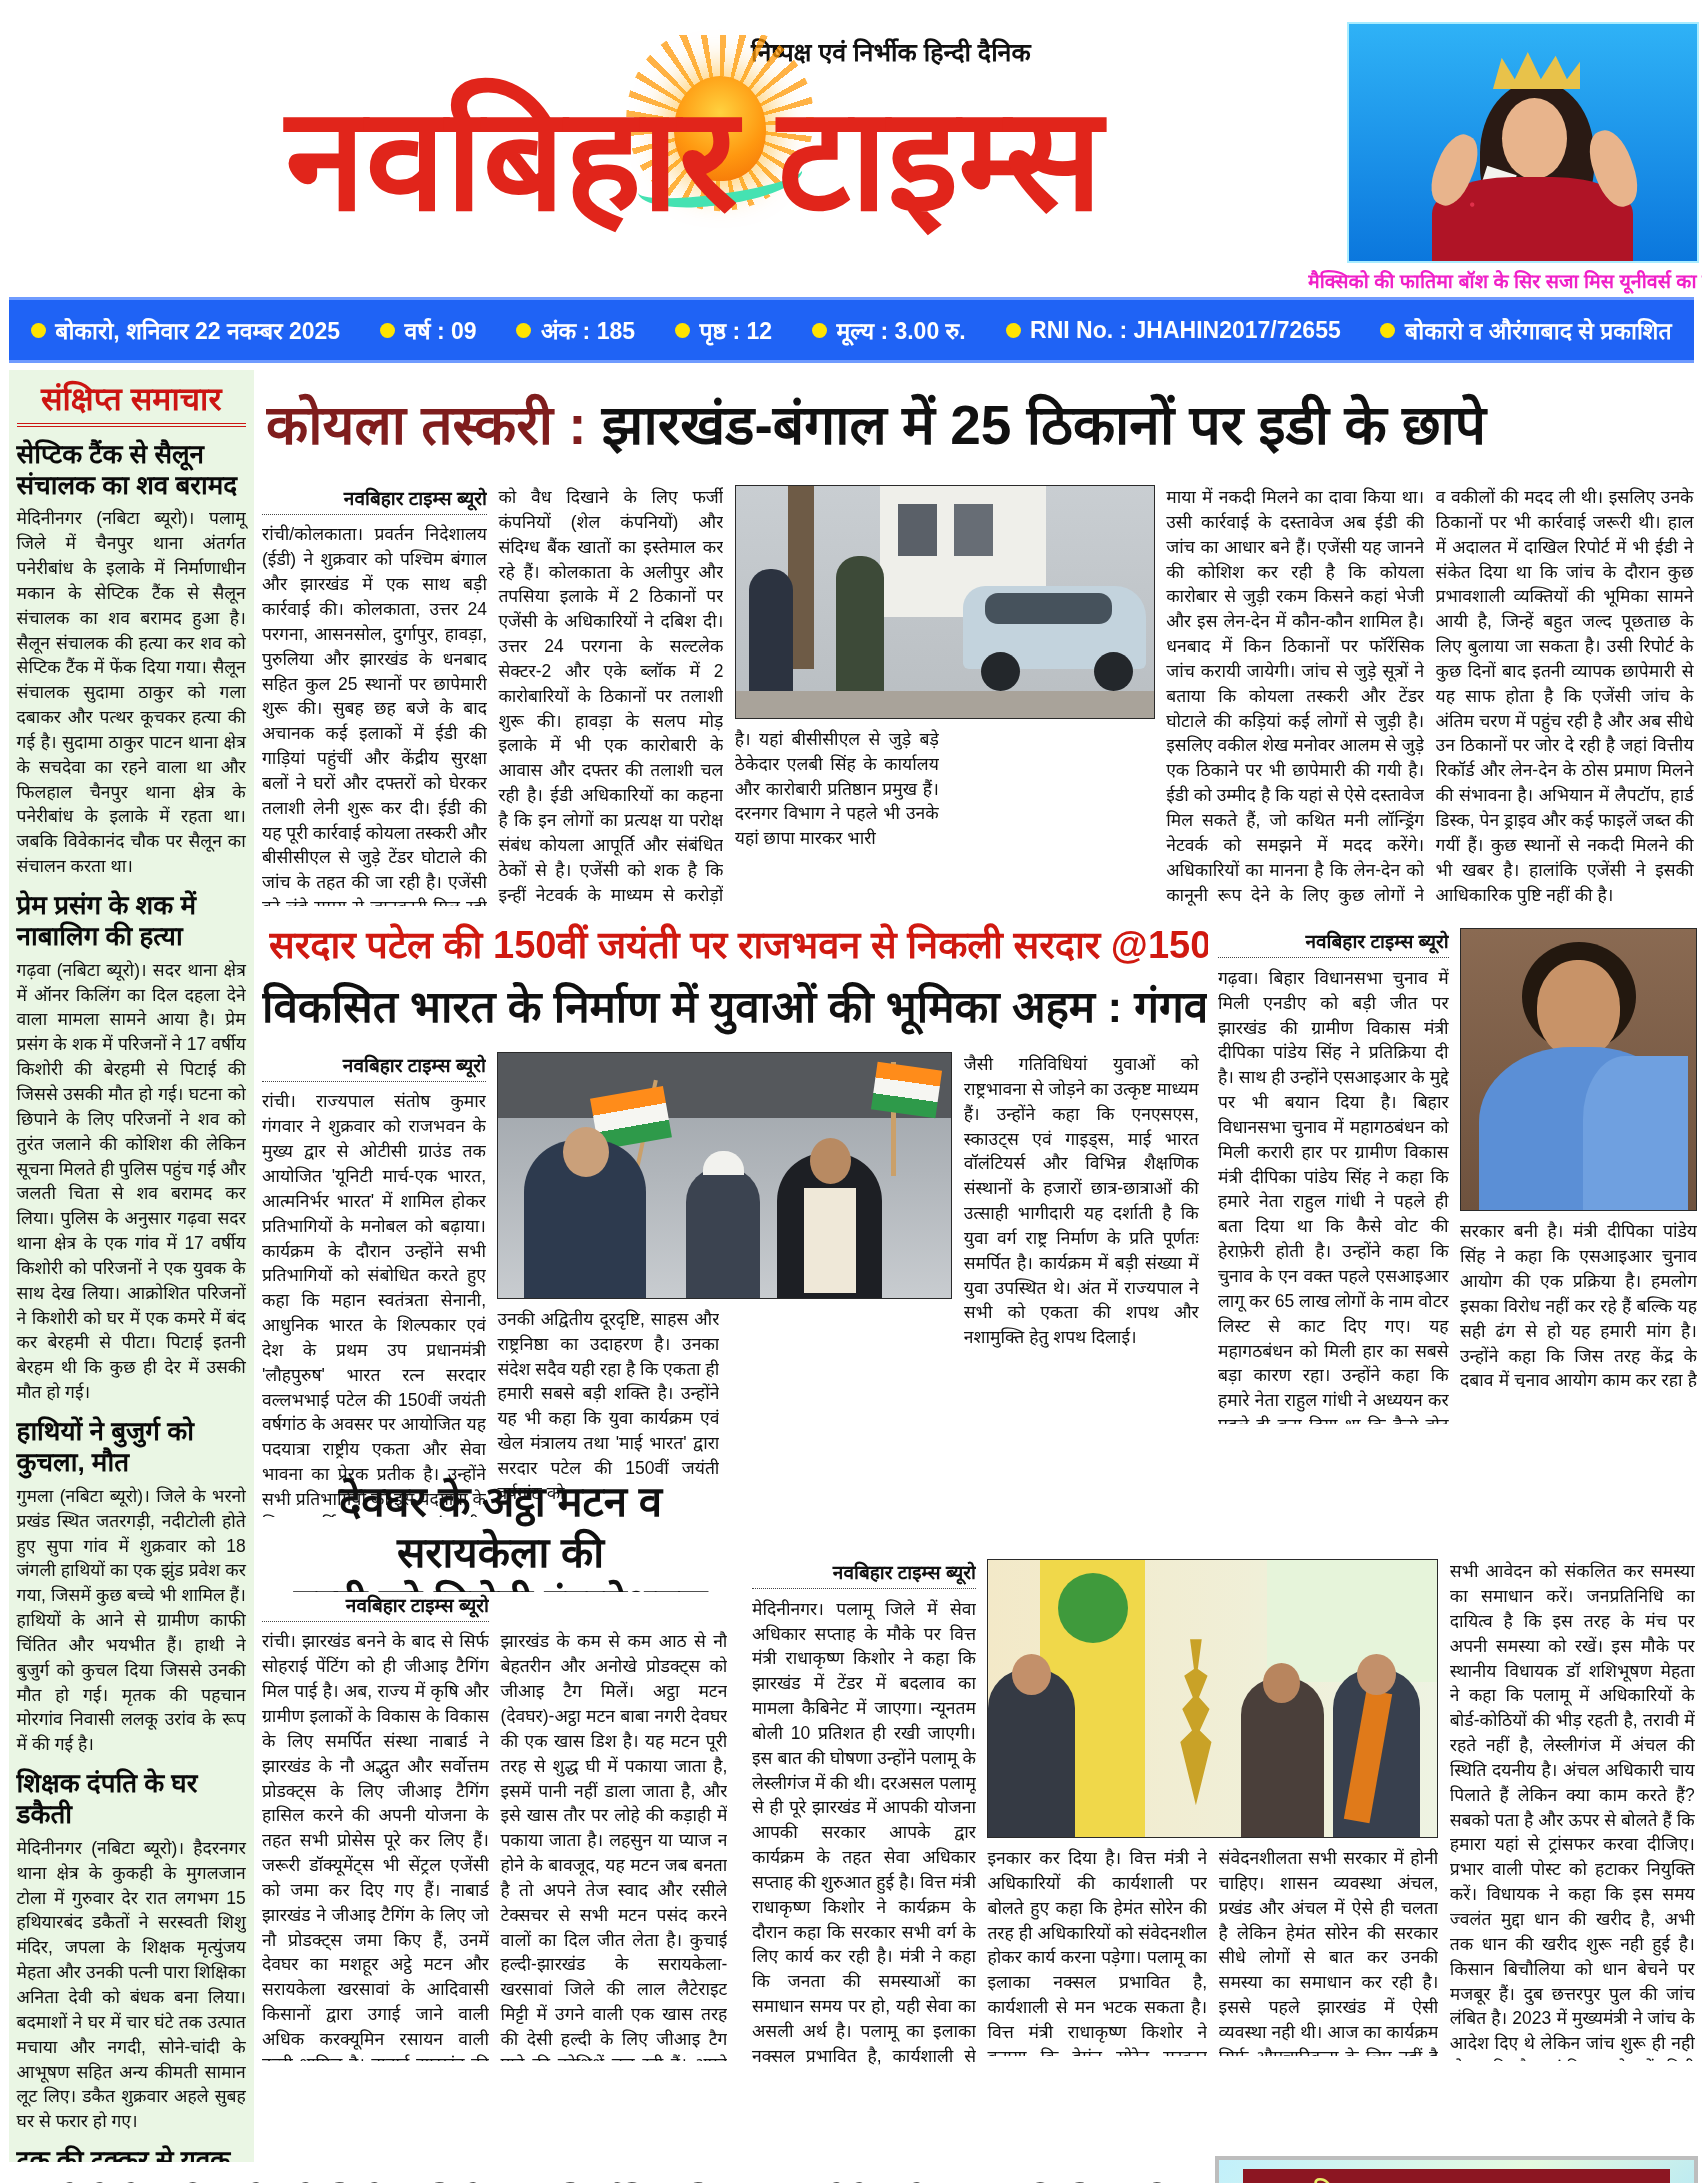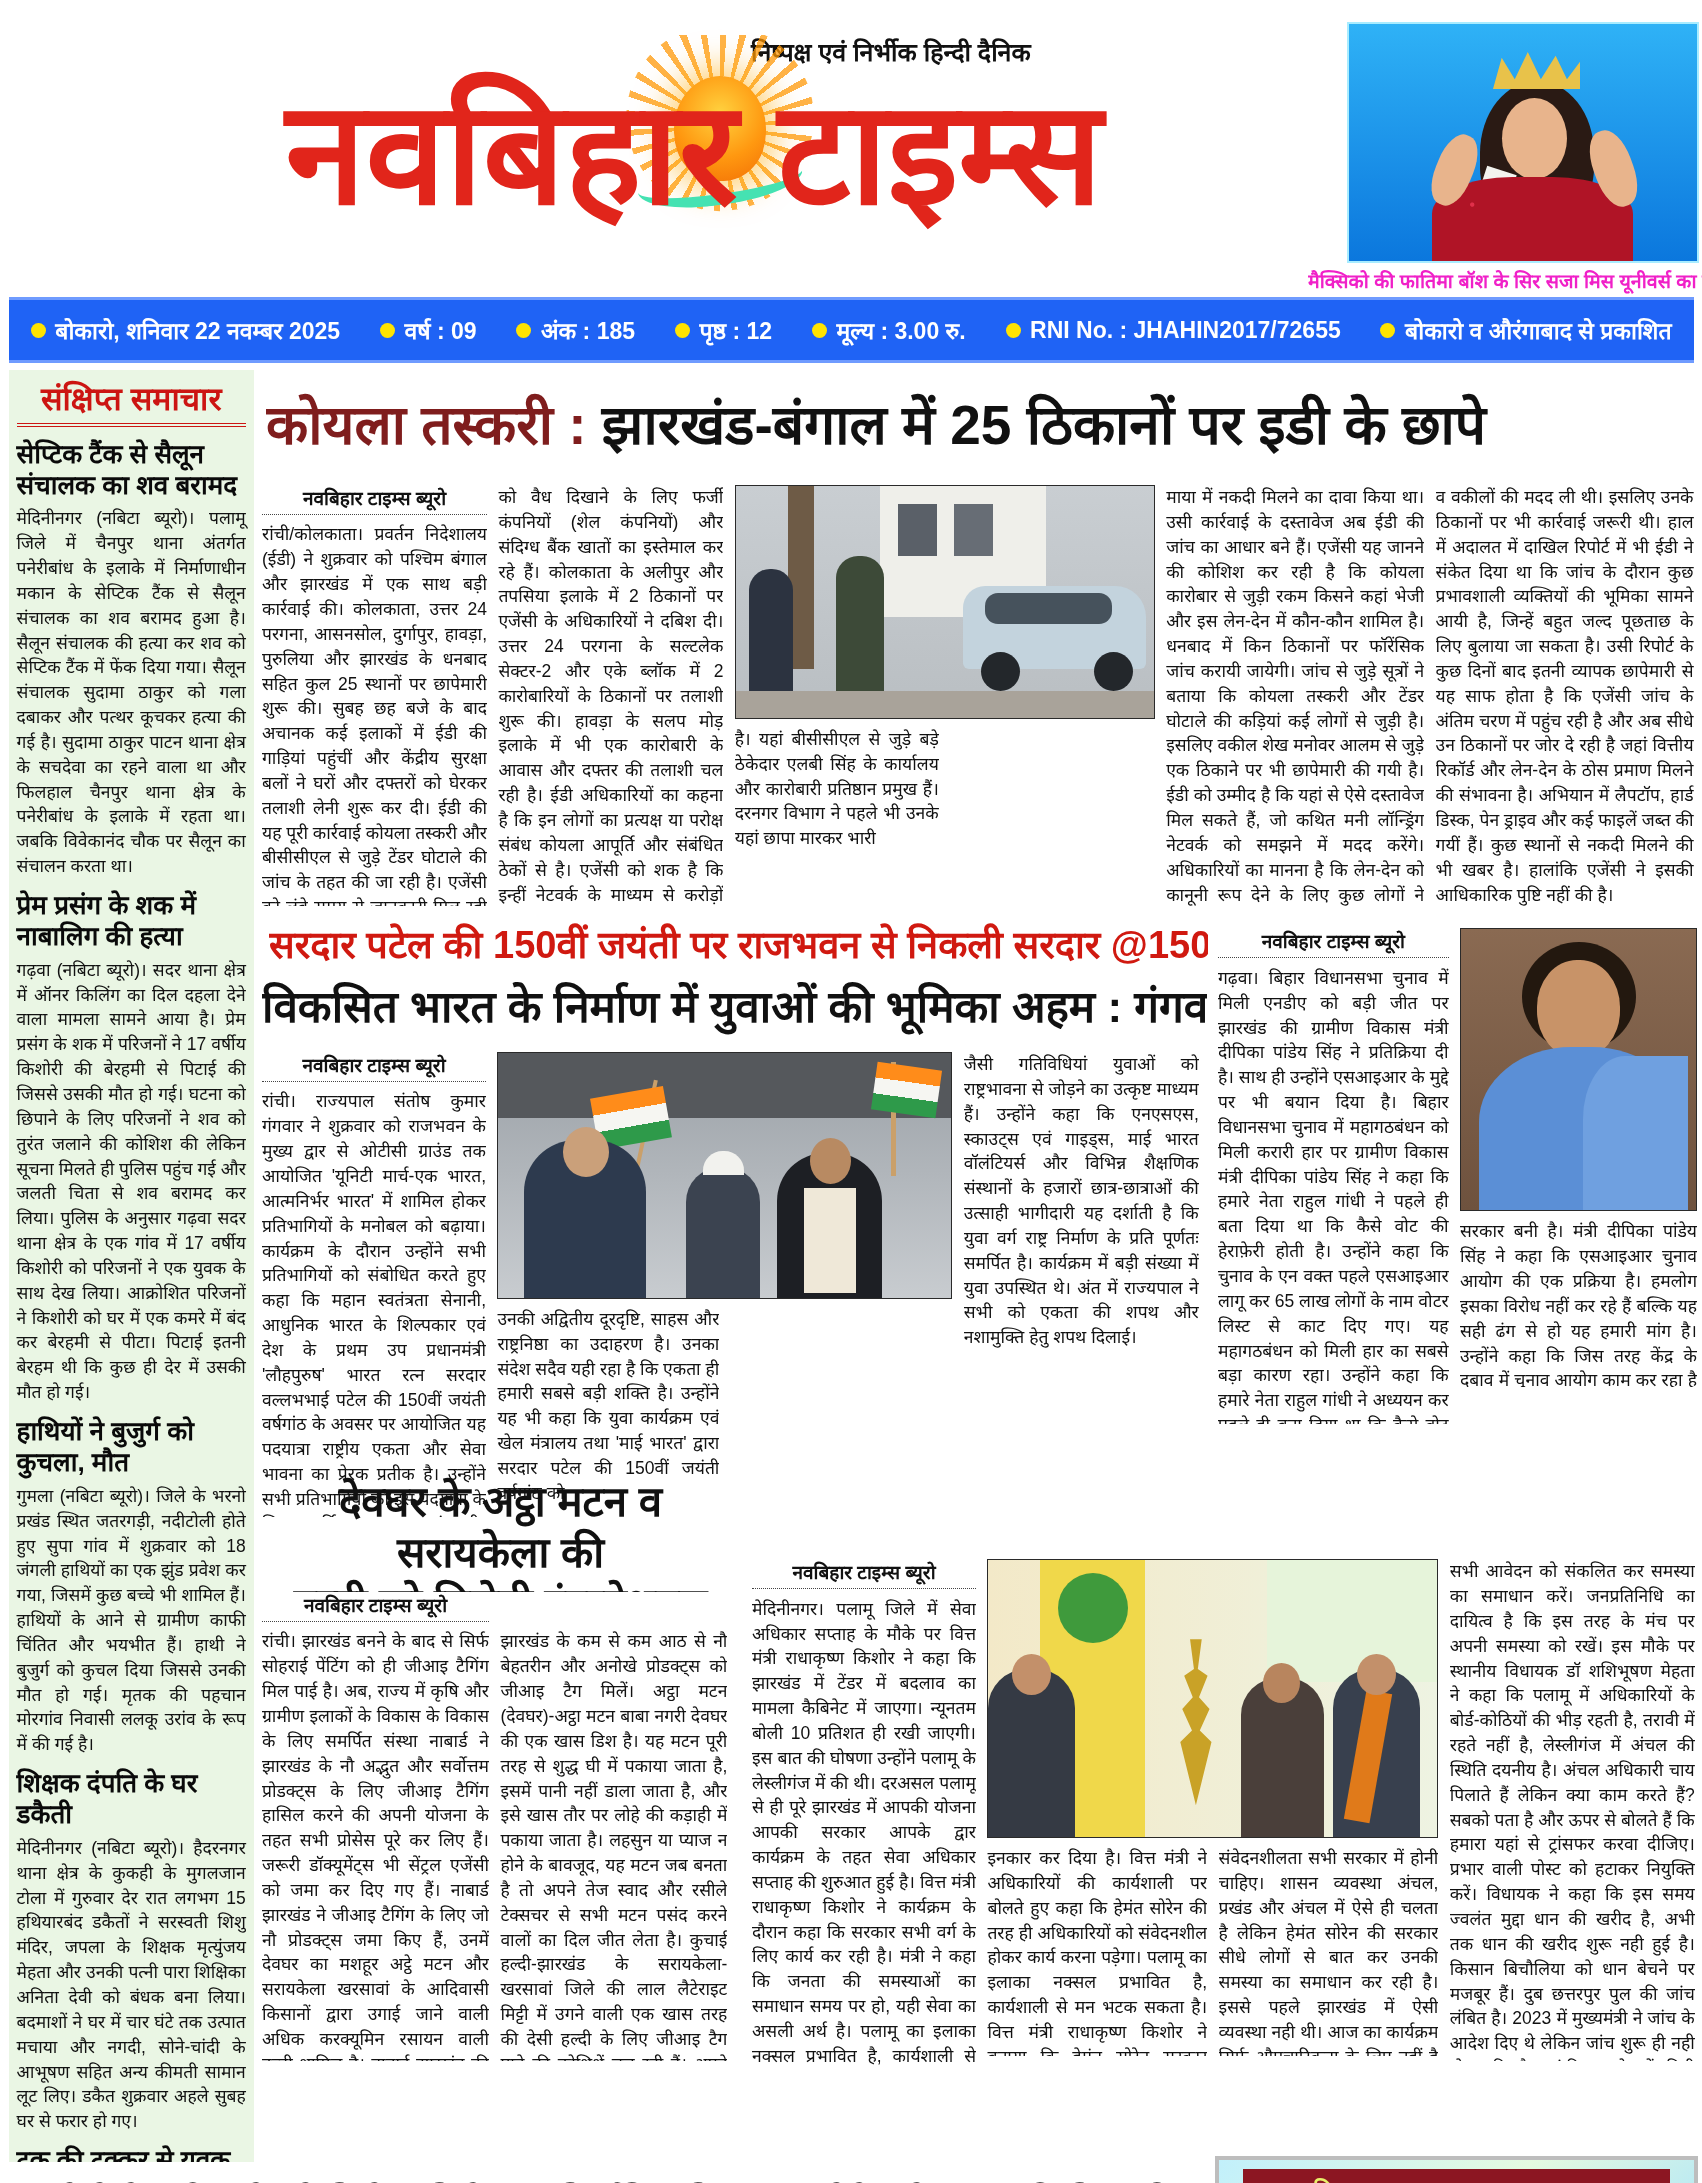--- a/index.html
+++ b/index.html
@@ -6,21 +6,21 @@
   html,body { background:#ffffff; }
   body {
     width:1702px; height:2733px; position:relative;
     font-family:"Liberation Sans","DejaVu Sans",sans-serif;
     color:#111;
   }
 
   
   .tagline { position:absolute; left:751px; top:34px; font-size:25px; font-weight:bold; color:#111; }
   .mast-title {
-    position:absolute; left:48px; top:31px; width:1292px; height:245px;
+    position:absolute; left:48px; top:37px; width:1292px; height:245px;
     font-size:144px; font-weight:bold; color:#e1251b; text-align:center;
     line-height:245px; white-space:nowrap; z-index:2;
   }
   .sun { position:absolute; left:624px; top:35px; width:192px; height:183px; z-index:1; }
   .sun .rays { position:absolute; inset:0;
     background:repeating-conic-gradient(from 0deg, rgba(255,150,0,.85) 0deg 4deg, transparent 4deg 12deg);
     clip-path:circle(50% at 50% 45%); opacity:.85; }
   .sun .disc { position:absolute; left:50px; top:41px; width:92px; height:105px;
     background:radial-gradient(circle at 50% 35%, #ffd23f, #ff9810 55%, #f26e05);
     border-radius:50% 50% 46% 46%; box-shadow:0 0 31px 11px rgba(255,170,0,.5); }
@@ -40,21 +40,21 @@
 
   
   .sidebar { position:absolute; left:8.7px; top:370px; width:245px; height:1792px;
     background:#eaf6e4; padding:6.1px 7.9px; overflow:hidden; }
   .sidebar-head { color:#cc1512; font-size:32px; font-weight:bold; text-align:center;
     border-bottom:4.4px double #cc1512; padding-bottom:4.4px; margin-bottom:6.1px; white-space:nowrap; overflow:hidden; }
   .brief h3 { font-size:26px; line-height:1.18; font-weight:bold; color:#0a0a0a; margin:11.4px 0 6.1px; }
   .brief p { font-size:17.5px; line-height:1.42; text-align:justify; }
 
   
-  .byline { font-size:19px; font-weight:bold; text-align:center; padding-bottom:2.6px;
+  .byline { font-size:19px; font-weight:bold; text-align:right; padding-bottom:2.6px;
     border-bottom:1.7px dotted #444; margin-bottom:7.9px; white-space:nowrap; overflow:hidden; }
   .col { font-size:17.5px; line-height:1.42; text-align:justify; overflow:hidden; }
   .photo { position:relative; overflow:hidden; border:1.7px solid #2a2a2a; background:#bbb; }
   .subcols { display:flex; gap:11.4px; margin-top:7.9px; }
   .hl-red { color:#7f1d1d; }
 
   
   .lead-head { position:absolute; left:266px; top:376px; width:1431px; height:103px;
     font-size:55px; font-weight:bold; line-height:98px; white-space:nowrap; overflow:hidden; }
   .lead-body { position:absolute; left:262px; top:485px; width:1436px; height:421px;

